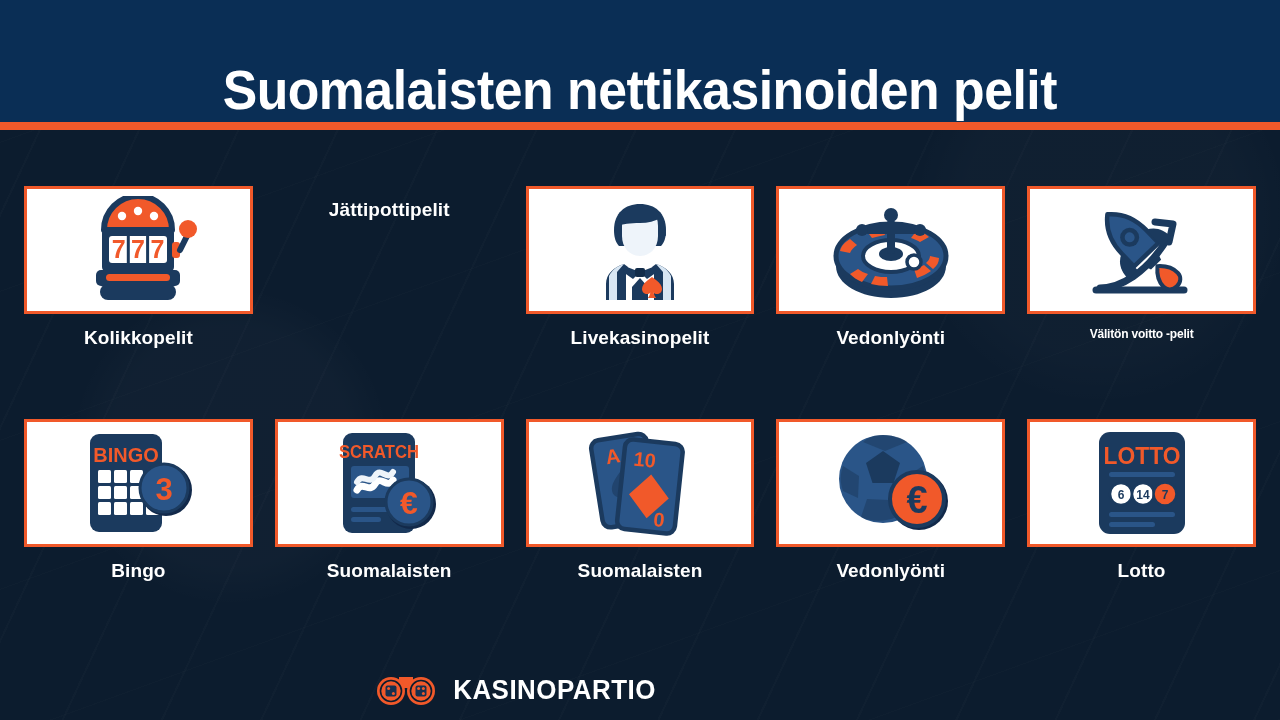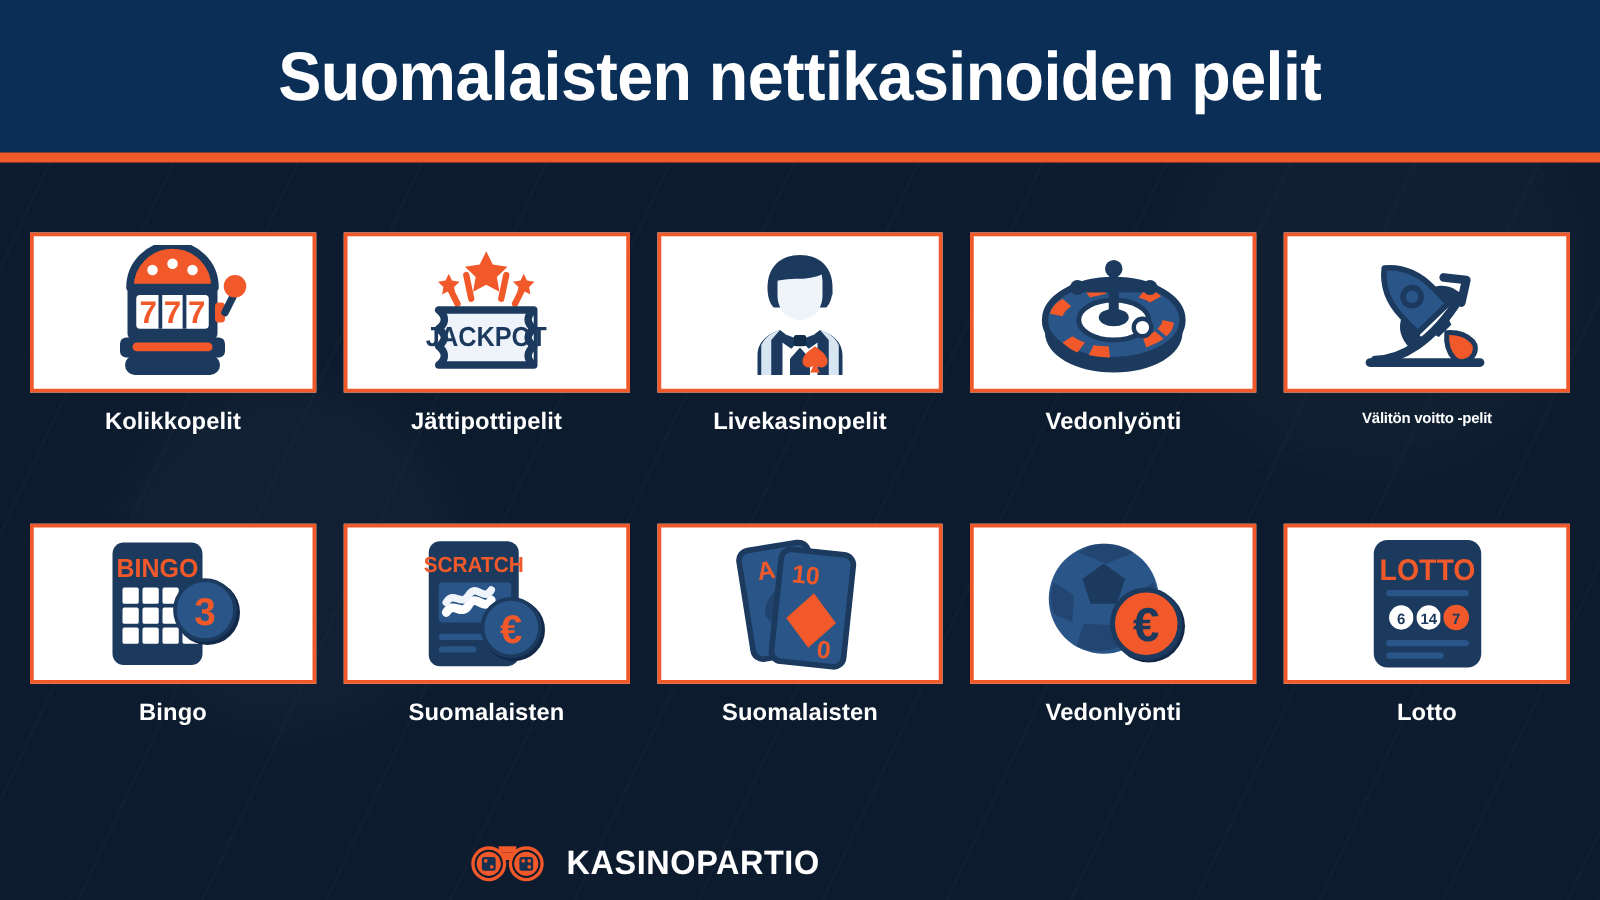--- a/index.html
+++ b/index.html
@@ -19,21 +19,21 @@
       repeating-linear-gradient(-20deg, rgba(255,255,255,.012) 0 1px, rgba(0,0,0,0) 1px 140px),
       radial-gradient(circle at 18% 62%, rgba(255,255,255,.018) 0 120px, rgba(0,0,0,0) 160px),
       radial-gradient(circle at 86% 30%, rgba(255,255,255,.014) 0 140px, rgba(0,0,0,0) 190px);
     pointer-events:none;
   }
 
   
   #header{
     position:absolute;left:0;top:0;width:1280px;height:122px;
     background:#0a2e55;
-    display:flex;align-items:center;justify-content:center;
+    display:flex;align-items:flex-end;justify-content:center;
   }
   #header-title{
     color:#ffffff;
     font-size:55px;
     font-weight:bold;
     letter-spacing:-0.5px;
     transform:scaleX(.94);
     white-space:nowrap;
     text-align:center;
   }
@@ -115,36 +115,20 @@
           <circle cx="112" cy="33" r="9" fill="#f1592a" stroke="#1b3a5e" stroke-width="0"></circle>
           <rect x="20" y="74" width="84" height="16" rx="5" fill="#1b3a5e"></rect>
           <rect x="30" y="78" width="64" height="7" rx="3.5" fill="#f1592a"></rect>
           <rect x="24" y="88" width="76" height="16" rx="8" fill="#1b3a5e"></rect>
         </svg>
       </div>
       <div class="cell-label">Kolikkopelit</div>
     </div>
 
     <div class="cell">
-      <div class="card">
-        <svg width="136" height="108" viewBox="0 0 136 108">
-          <g stroke="#f1592a" stroke-width="5" stroke-linecap="round">
-            <line x1="45" y1="47" x2="38" y2="33"></line>
-            <line x1="56" y1="43" x2="52" y2="24"></line>
-            <line x1="80" y1="43" x2="84" y2="24"></line>
-            <line x1="91" y1="47" x2="98" y2="33"></line>
-          </g>
-          <path d="M68 5l5.2 10.6L85 17.3l-8.5 8.3 2 11.7L68 31.8l-10.5 5.5 2-11.7L51 17.3l11.8-1.7z" fill="#f1592a"></path>
-          <path d="M38 23l2.6 5.4 6 .9-4.3 4.2 1 6-5.3-2.8-5.3 2.8 1-6-4.3-4.2 6-.9z" fill="#f1592a"></path>
-          <path d="M98 23l2.6 5.4 6 .9-4.3 4.2 1 6-5.3-2.8-5.3 2.8 1-6-4.3-4.2 6-.9z" fill="#f1592a"></path>
-          <path d="M30 52h76v44H30c6-5 6-10 0-15 6-5 6-9 0-14 6-5 6-10 0-15z" fill="#eef4fa" stroke="#1b3a5e" stroke-width="6" stroke-linejoin="round"></path>
-          <path d="M106 52c-6 5-6 10 0 15-6 5-6 9 0 14-6 5-6 10 0 15" fill="#eef4fa" stroke="#1b3a5e" stroke-width="6" stroke-linejoin="round"></path>
-          <text x="68" y="81" font-family="Liberation Sans, sans-serif" font-size="22" font-weight="bold" fill="#1b3a5e" text-anchor="middle" transform="scale(0.92,1) translate(5.9,0)">JACKPOT</text>
-        </svg>
-      </div>
       <div class="cell-label">Jättipottipelit</div>
     </div>
 
     <div class="cell">
       <div class="card">
         <svg width="112" height="108" viewBox="0 0 112 108">
           <path d="M30 34c0-17 11-26 26-26s26 9 26 26c0 8-2 13-5 16l-42 0c-3-3-5-8-5-16z" fill="#1b3a5e"></path>
           <path d="M38 30c0-13 8-19 18-19s18 6 18 19v10c0 12-8 20-18 20s-18-8-18-20z" fill="#eef4fa"></path>
           <path d="M32 30c2-12 10-20 24-20 10 0 17 4 21 12-6 3-13 5-21 5-10 0-17 1-24 3z" fill="#1b3a5e"></path>
           <path d="M78 26c3 4 4 9 4 14-3-1-5-4-6-8z" fill="#1b3a5e"></path>

